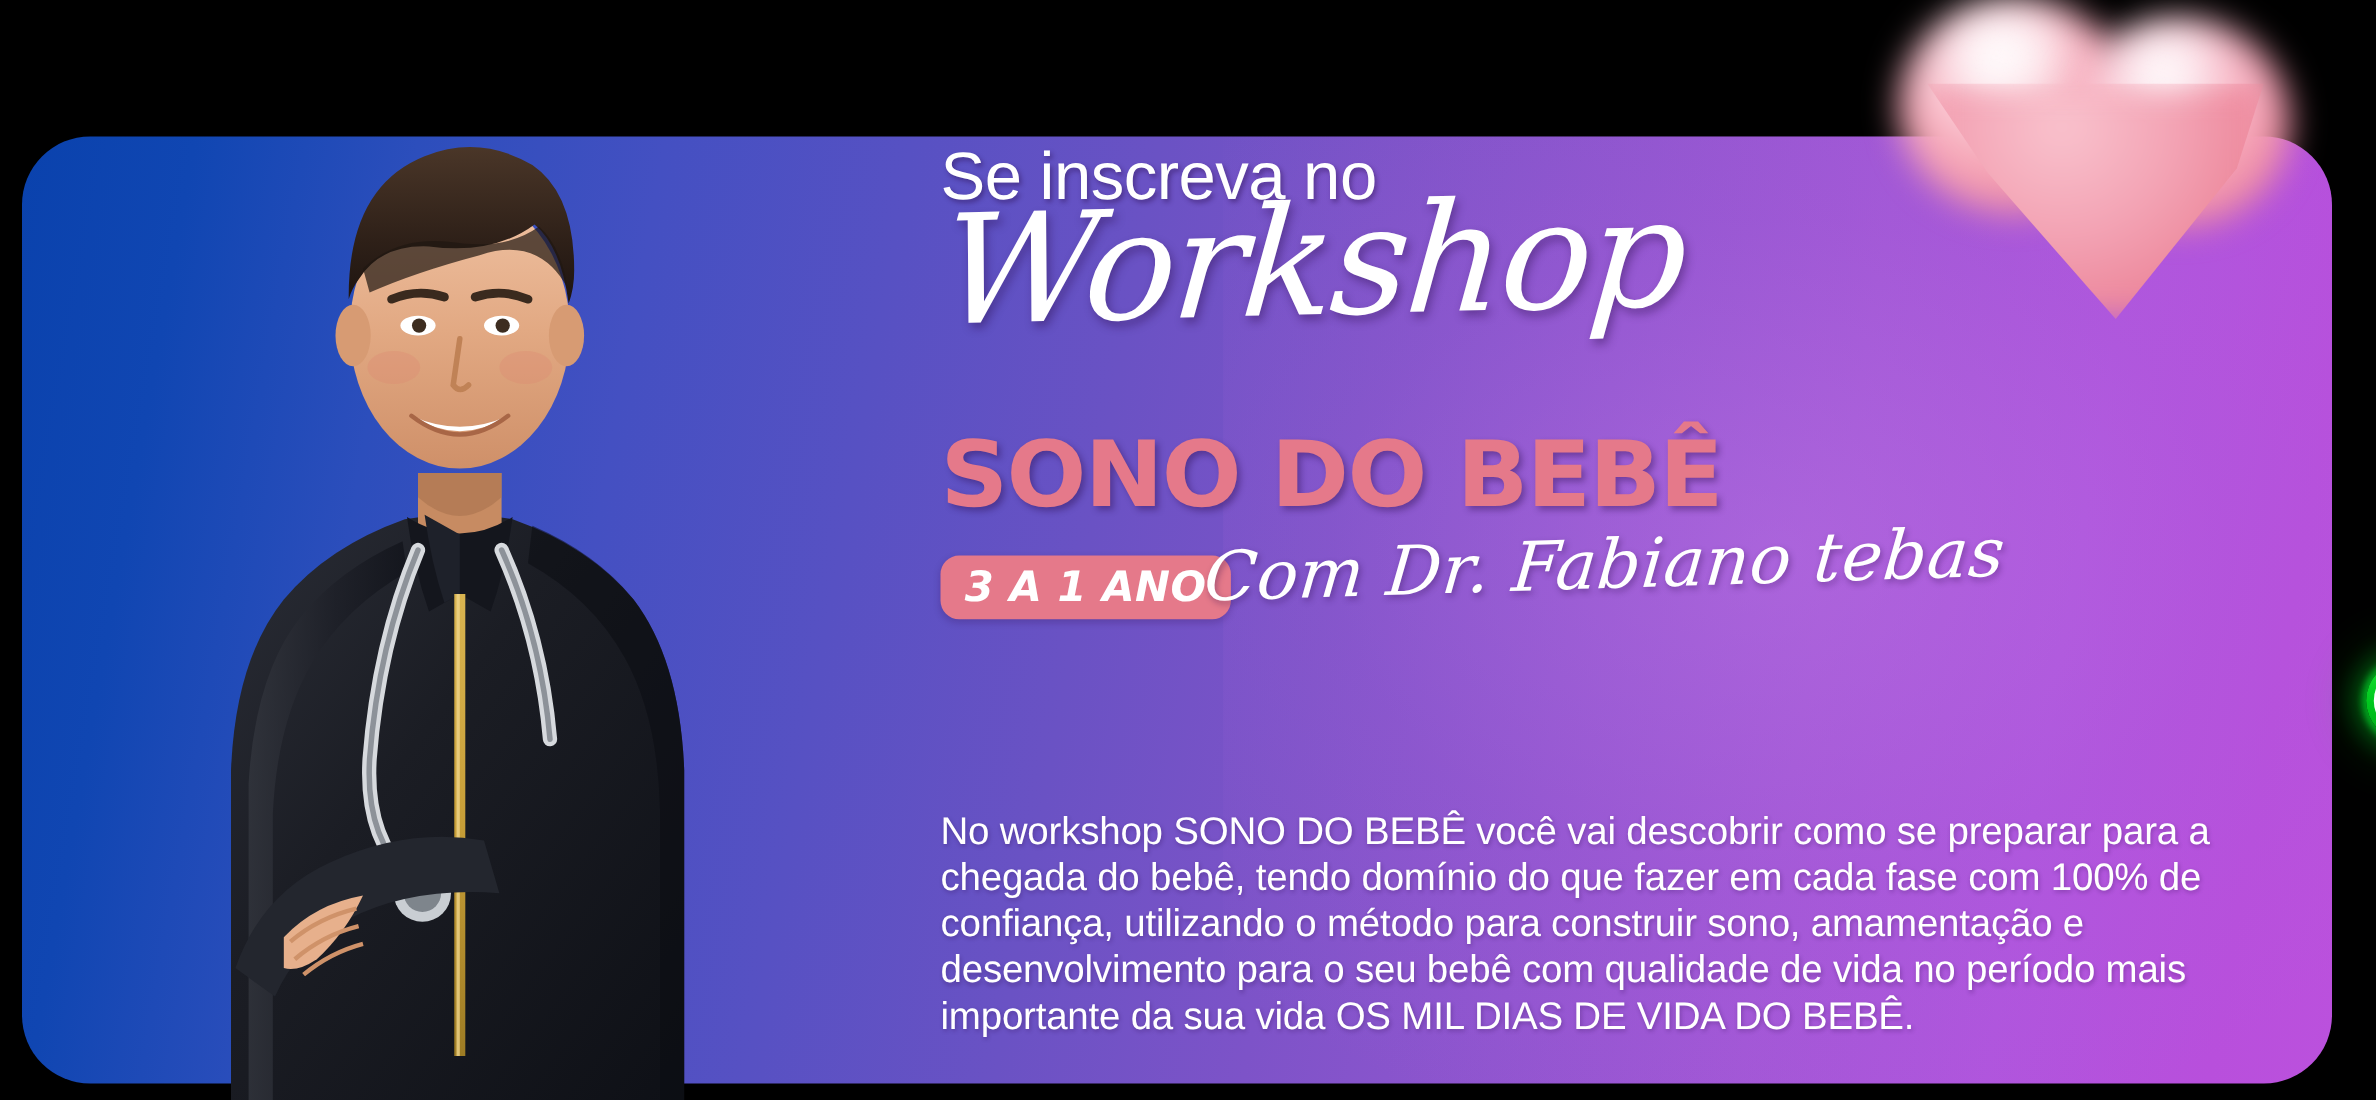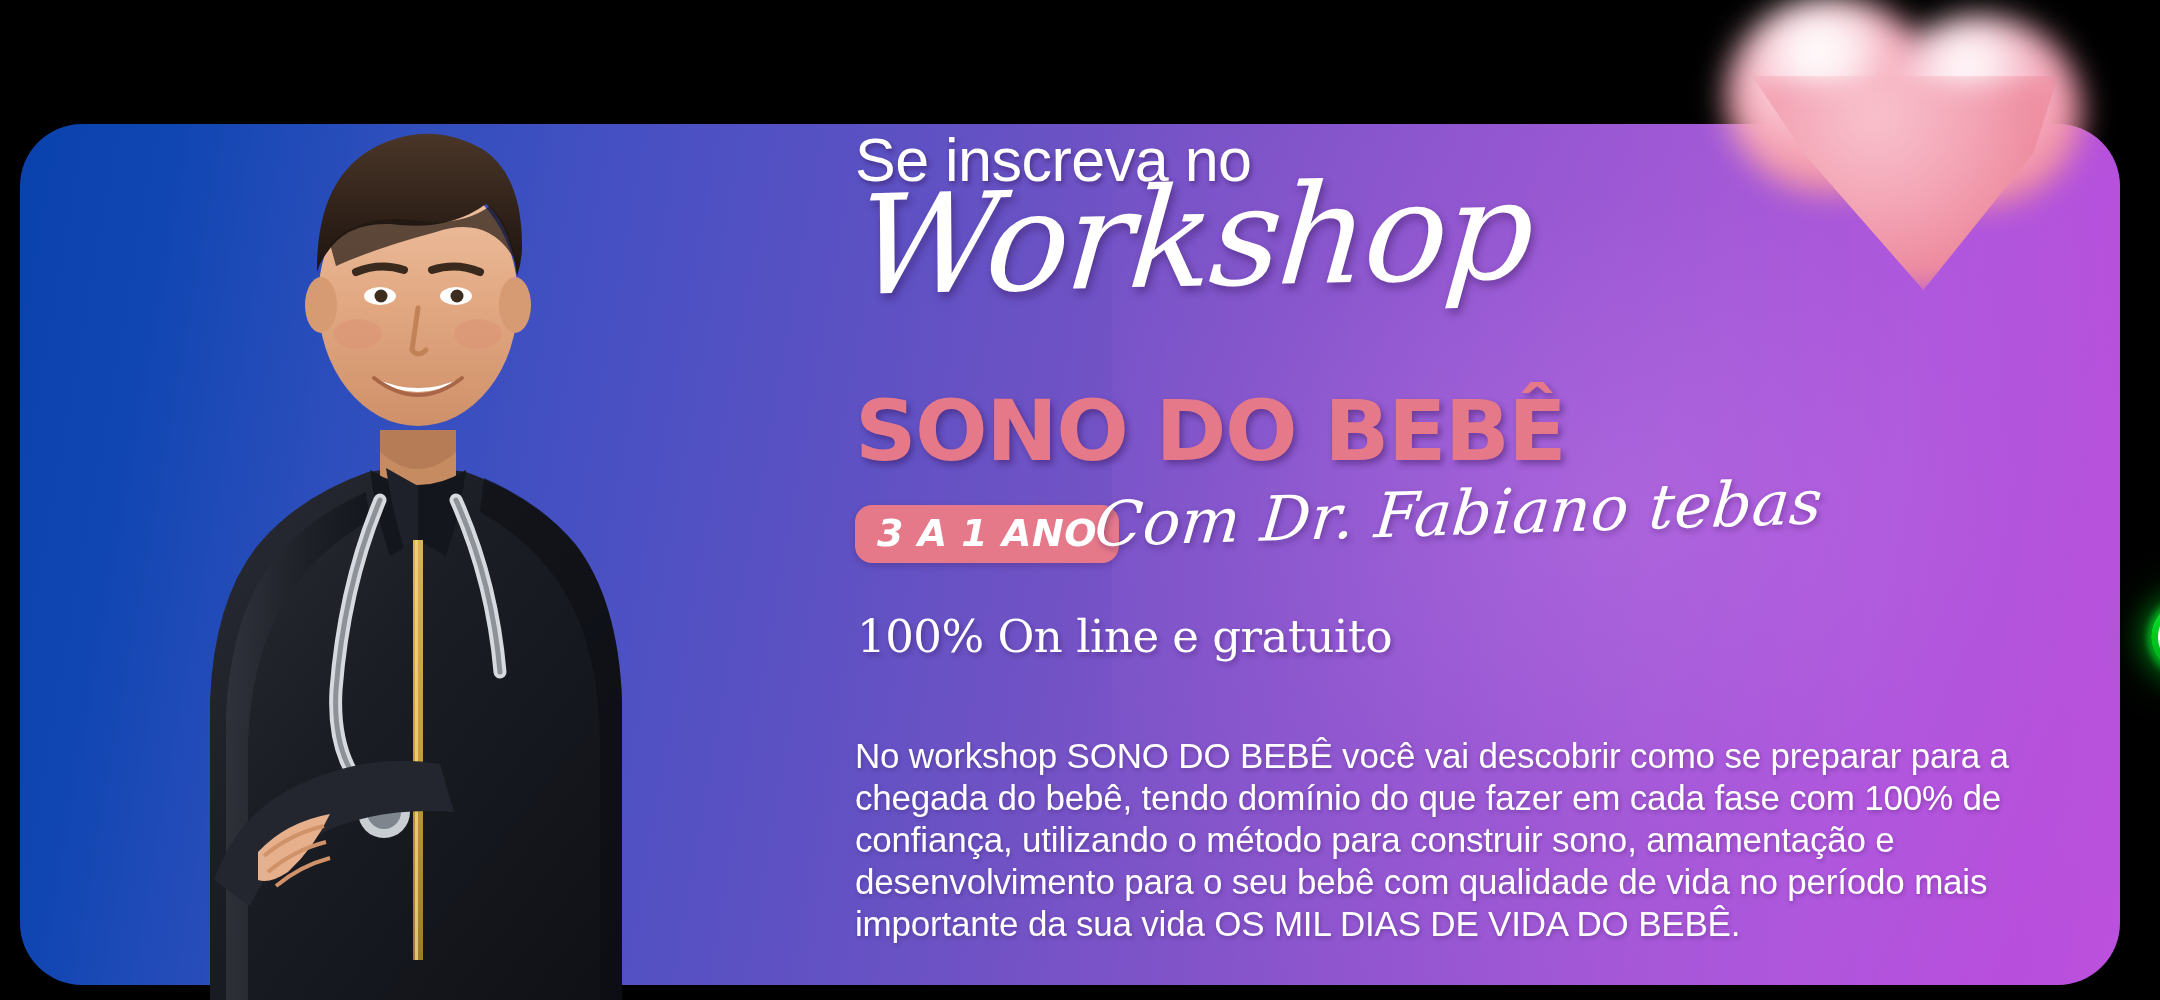--- a/index.html
+++ b/index.html
@@ -359,21 +359,20 @@
     <div class="kicker">Se inscreva no</div>
 
     <div class="script-title">Workshop</div>
 
     <div class="headline">SONO DO BEBÊ</div>
 
     <div class="badge">3 A 1 ANO</div>
 
     <div class="author">Com Dr.  Fabiano tebas</div>
 
-    <div class="free-line">100% On line e gratuito</div>
 
     <button class="cta-button">
       <span class="cta-inner">
         
       </span>
     </button>
 
     <div class="body-copy">No workshop SONO DO BEBÊ você vai descobrir como se preparar para a chegada do bebê, tendo domínio do que fazer em cada fase com 100% de confiança, utilizando o método para construir sono, amamentação e desenvolvimento para o seu bebê com qualidade de vida no período mais importante da sua vida OS MIL DIAS DE VIDA DO BEBÊ.</div>
 
   </div>

